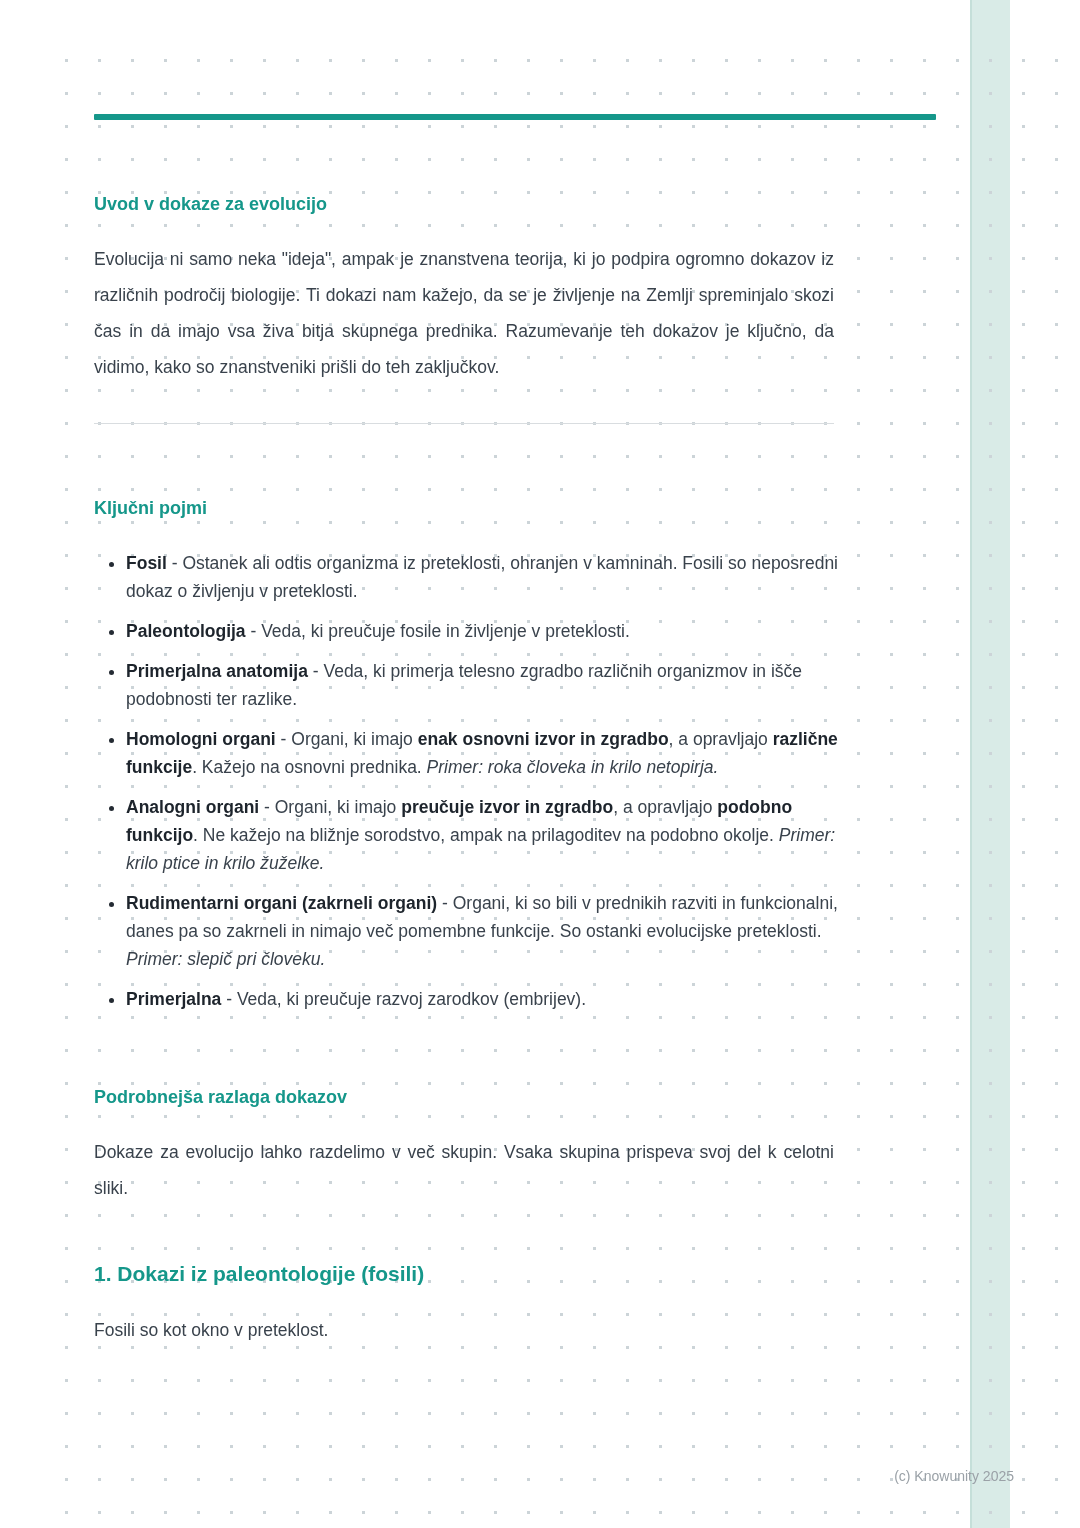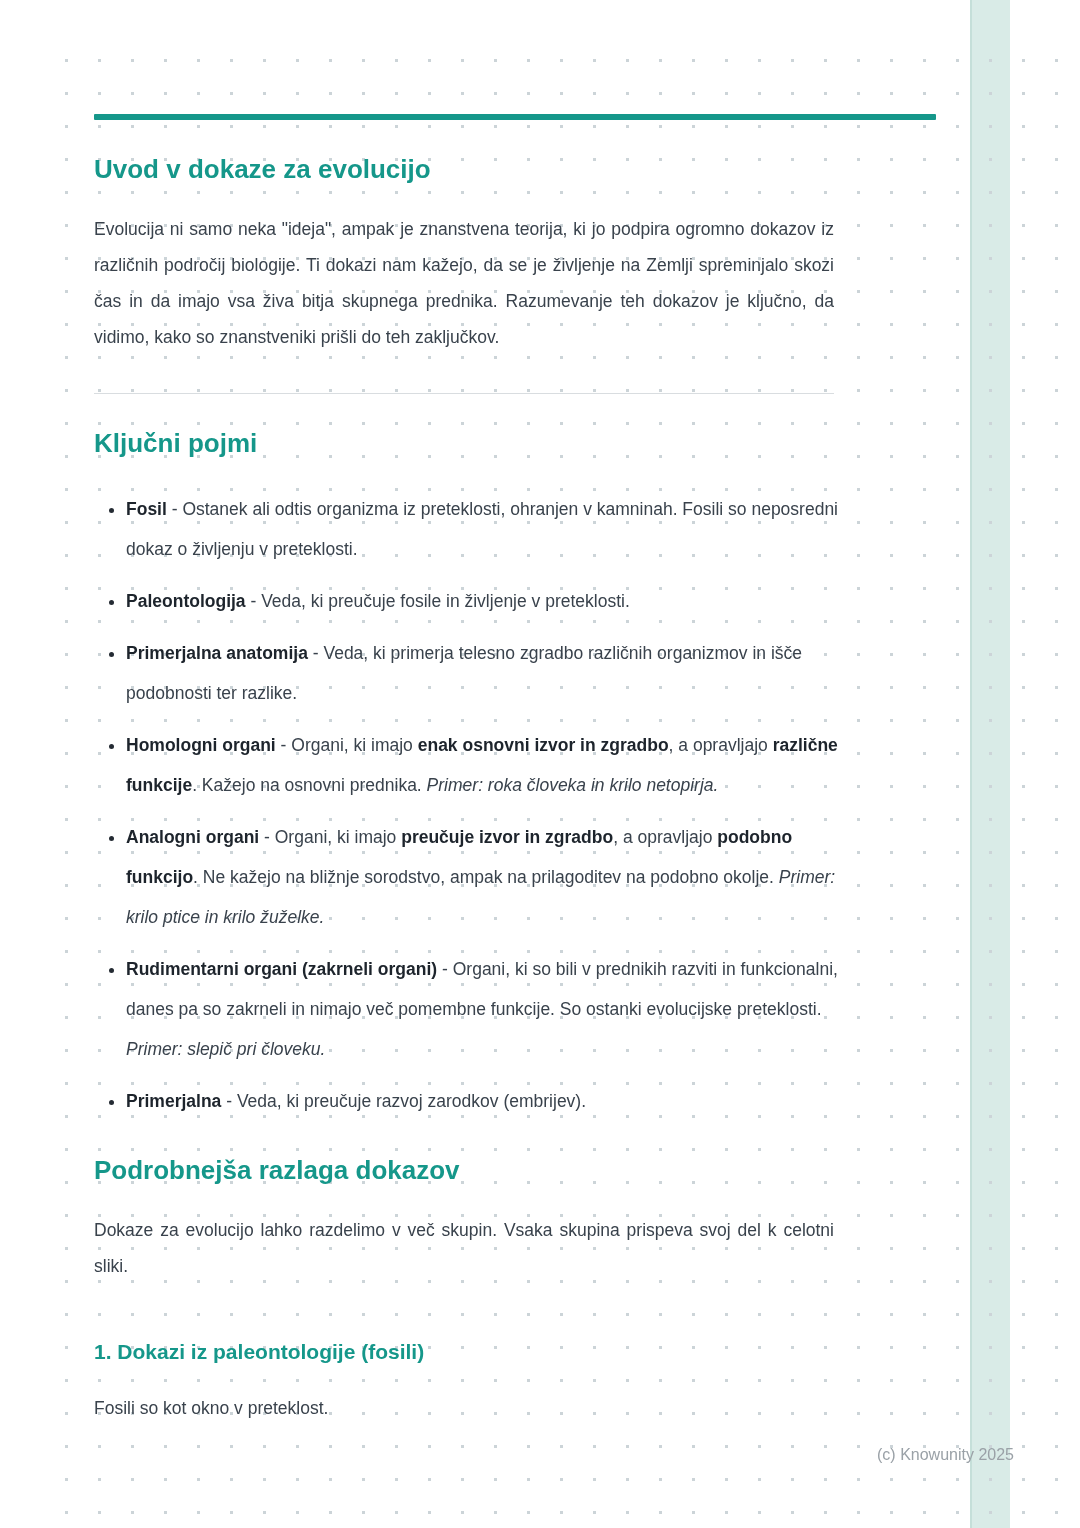--- a/index.html
+++ b/index.html
@@ -43,22 +43,22 @@
     color: var(--title_color, #0c8073);
   }
   .title-rule {
     margin-top: 22px;
     height: 6px;
     width: 842px;
     background: var(--accent, #15978a);
     border-radius: 1px;
   }
   h2 {
-    margin-top: 34px;
-    font-size: 26px;
+    margin-top: 74px;
+    font-size: 18px;
     font-weight: 700;
     color: var(--accent, #15978a);
   }
   h3 {
     margin-top: 56px;
     font-size: 21px;
     font-weight: 700;
     color: var(--accent, #15978a);
   }
   p {
@@ -77,32 +77,32 @@
     background: #d9dde0;
   }
   ul {
     margin-top: 30px;
     padding-left: 32px;
     width: 768px;
     list-style: disc;
   }
   li {
     font-size: 17.5px;
-    line-height: 40px;
+    line-height: 28px;
     margin-bottom: 12px;
     color: #39424c;
   }
   li::marker { color: #242b33; }
   .seg-b { font-weight: 700; color: #1d242c; }
   .seg-i { font-style: italic; }
   .footer {
     position: absolute;
     right: 66px;
-    bottom: 64px;
-    font-size: 16px;
+    bottom: 44px;
+    font-size: 14px;
     color: #9aa1a7;
     z-index: 3;
   }
 </style>
 </head>
 <body>
 
 <div class="stripe"></div>
 <div class="dots"></div>
 

